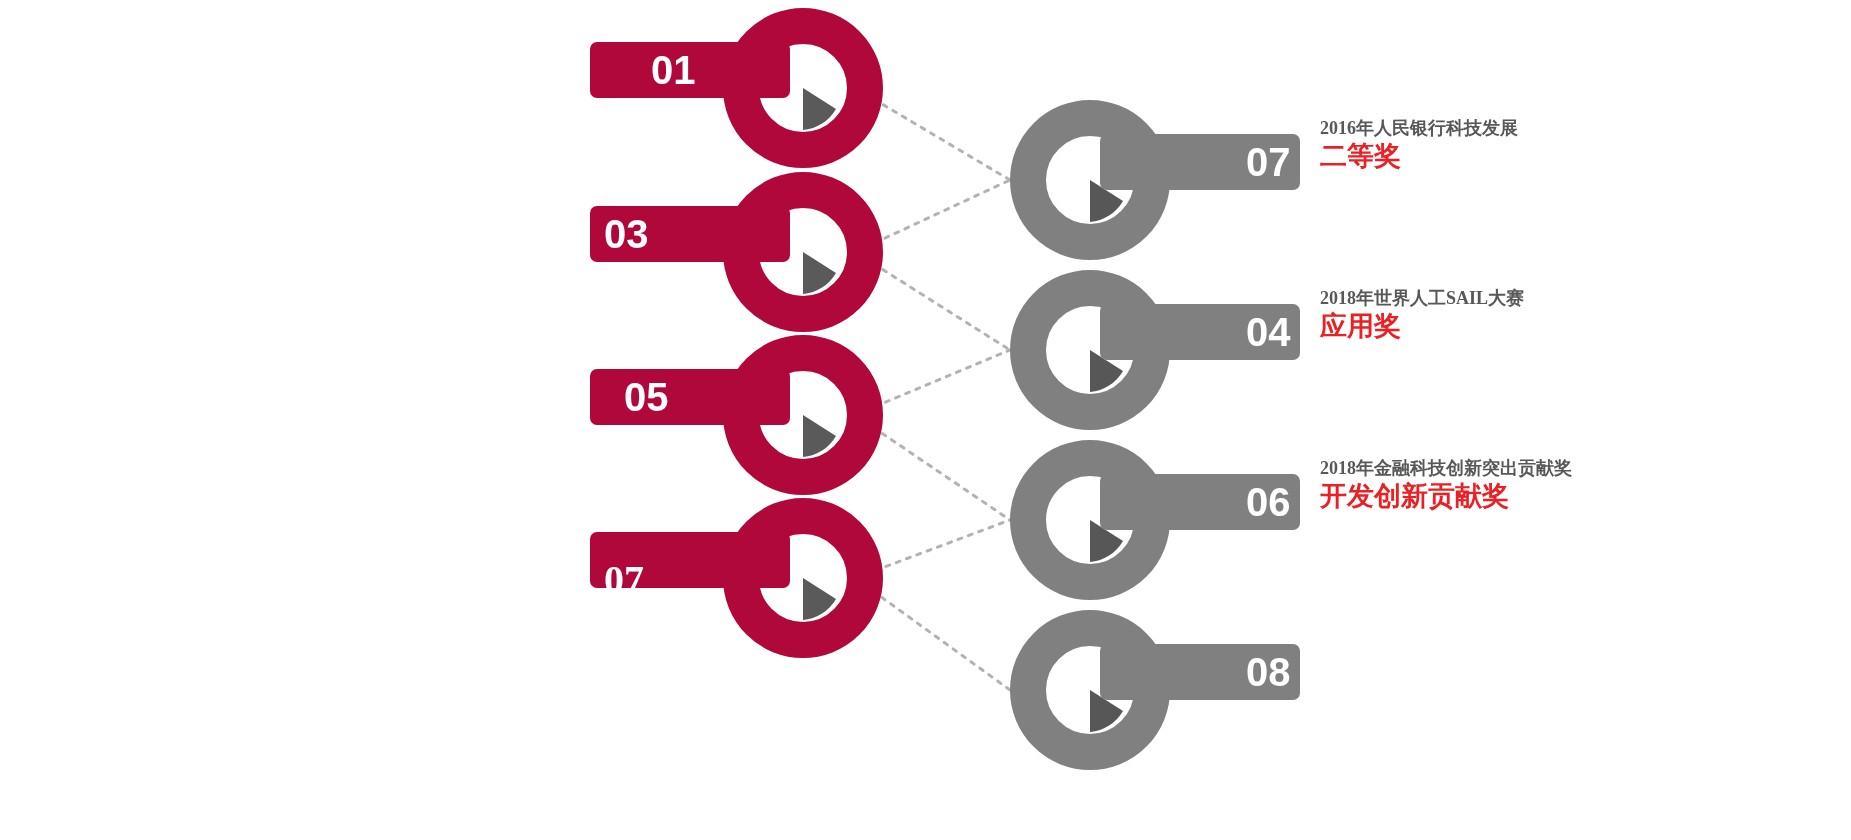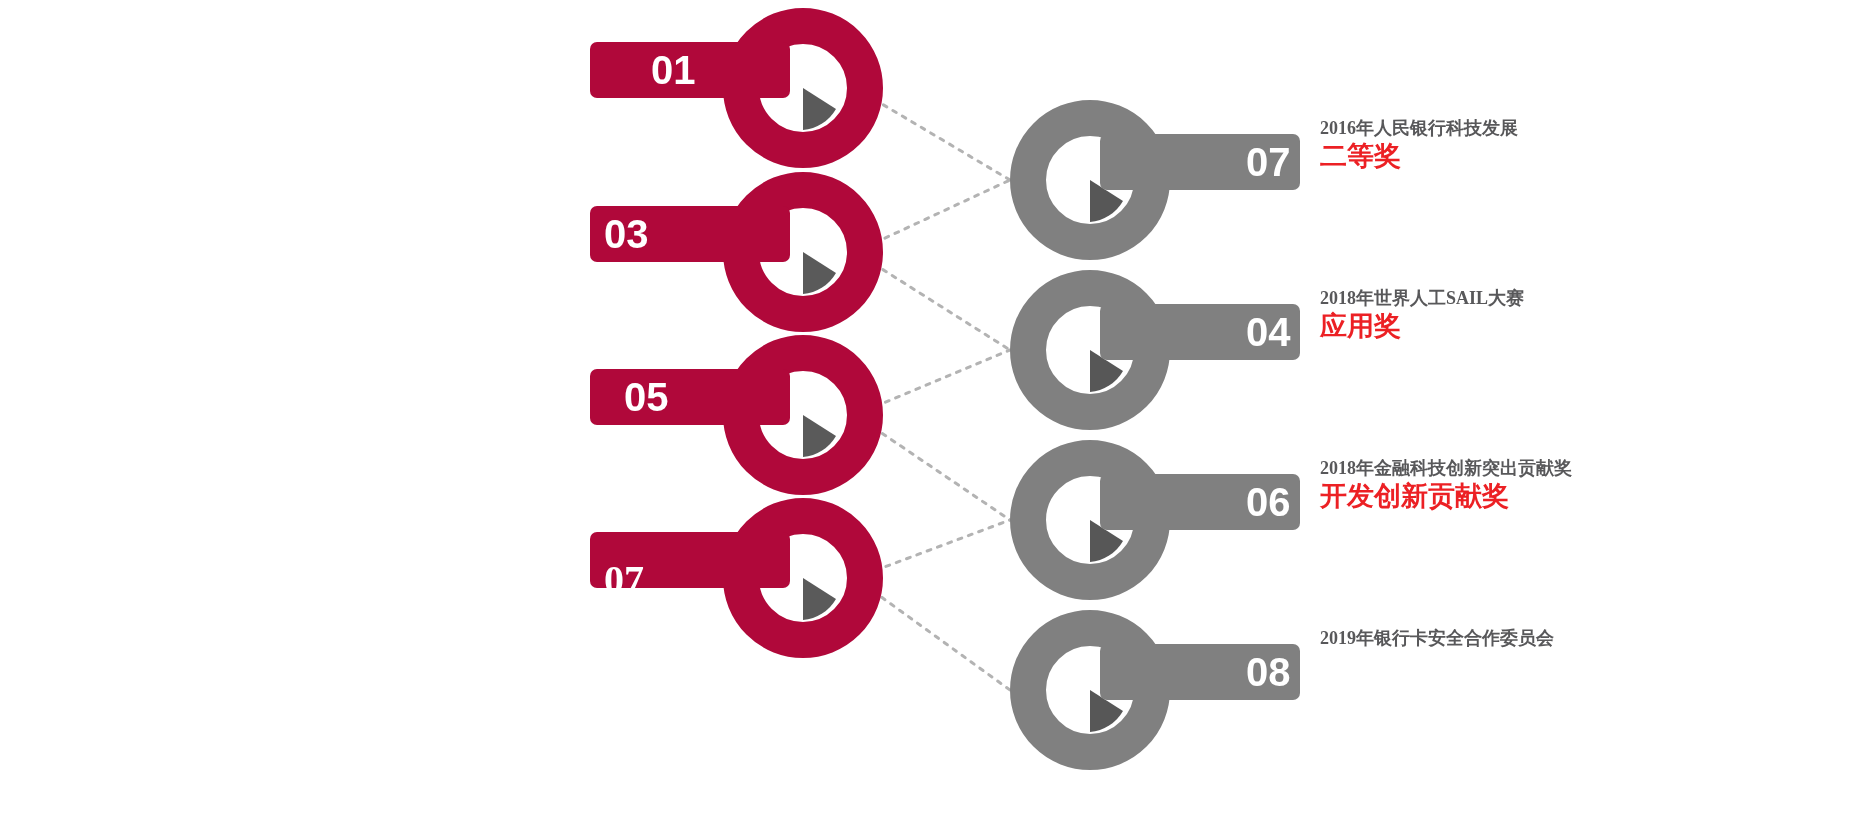--- a/index.html
+++ b/index.html
@@ -167,17 +167,16 @@
       <g>
         <circle cx="85" cy="80" r="62" fill="none" stroke="#808080" stroke-width="36"></circle>
         <path d="M85 80 L85 38 A42 42 0 0 1 122 59 Z" fill="#ffffff"></path>
         <path d="M85 80 L118 101 A42 42 0 0 1 85 122 Z" fill="#575757"></path>
       </g>
     </svg>
     <div style="position:absolute;left:1100px;top:644px;width:200px;height:56px;
                 background:#808080;border-radius:7px;"></div>
     <div class="num" style="left:1246px;top:650px;">08</div>
     <div class="txt right" style="left:1320px;top:628px;">
-      <div class="t1">2019年银行卡安全合作委员会</div>
     </div>
   </div>
 
 </div>
 
 </body></html>

